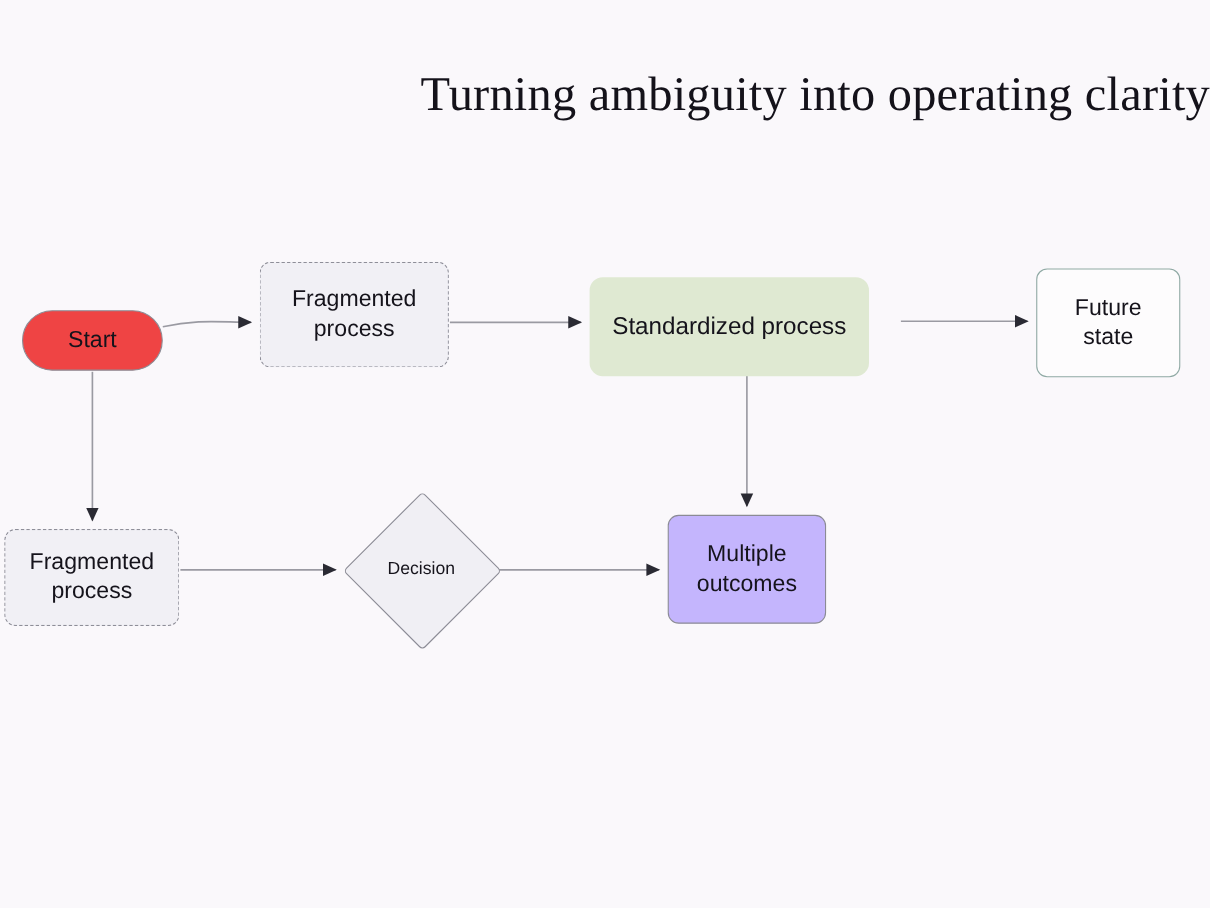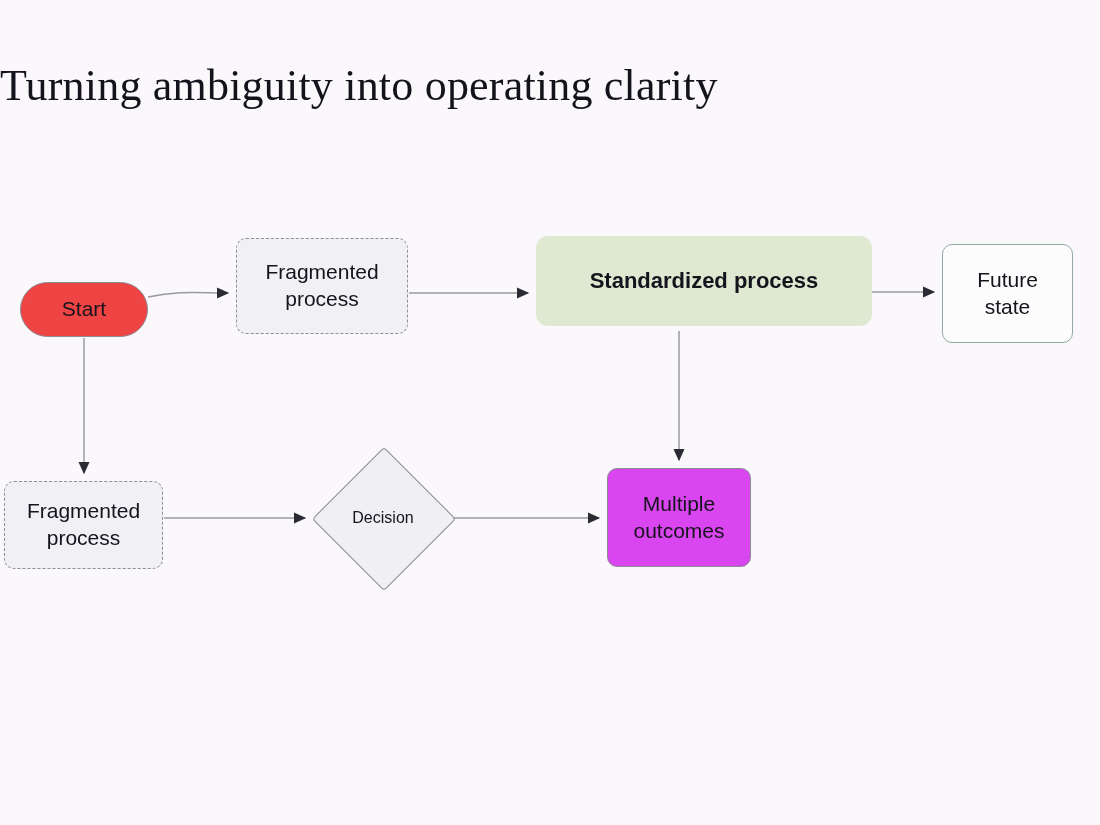--- a/index.html
+++ b/index.html
@@ -16,21 +16,21 @@
   #stage {
     position: relative;
     width: 1100px;
     height: 825px;
   }
   #title {
     position: absolute;
     left: 0;
     top: 60px;
     width: 1100px;
-    text-align: left;
+    text-align: right;
     font-family: "Liberation Serif", "DejaVu Serif", serif;
     font-size: 44px;
     font-weight: 400;
     color: #14121a;
     letter-spacing: 0.2px;
     white-space: nowrap;
   }
   #edges {
     position: absolute;
     left: 0;
@@ -82,48 +82,47 @@
     width: 159px;
     height: 88px;
     background: #f1f0f5;
     border: 1.5px dashed #8e8e98;
     border-radius: 10px;
   }
 
   
   #node-standard {
     left: 536px;
-    top: 236px;
-    width: 336px;
+    top: 252px;
+    width: 254px;
     height: 90px;
     background: #dfe9d2;
     border: none;
     border-radius: 12px;
     font-size: 22px;
-    font-weight: bold;
   }
 
   
   #node-future {
     left: 942px;
     top: 244px;
     width: 131px;
     height: 99px;
     background: #fdfcfd;
     border: 1.4px solid #8fa9a4;
     border-radius: 10px;
   }
 
   
   #node-outcomes {
     left: 607px;
     top: 468px;
     width: 144px;
     height: 99px;
-    background: #d946ef;
+    background: #c4b5fd;
     border: 1.4px solid #8b8b95;
     border-radius: 10px;
   }
 
   
   #node-decision-wrap {
     left: 313px;
     top: 448px;
     width: 140px;
     height: 140px;

